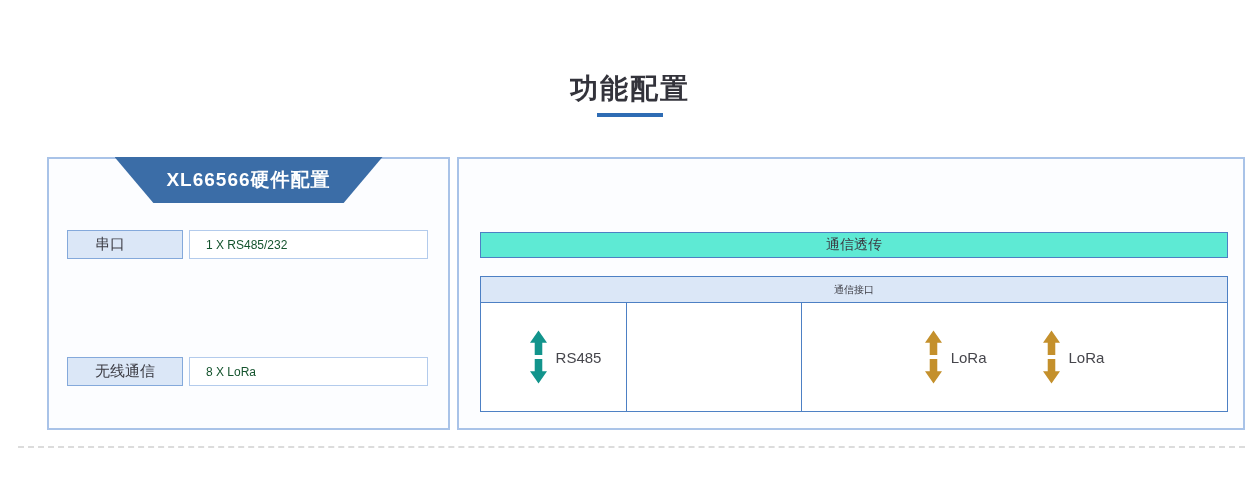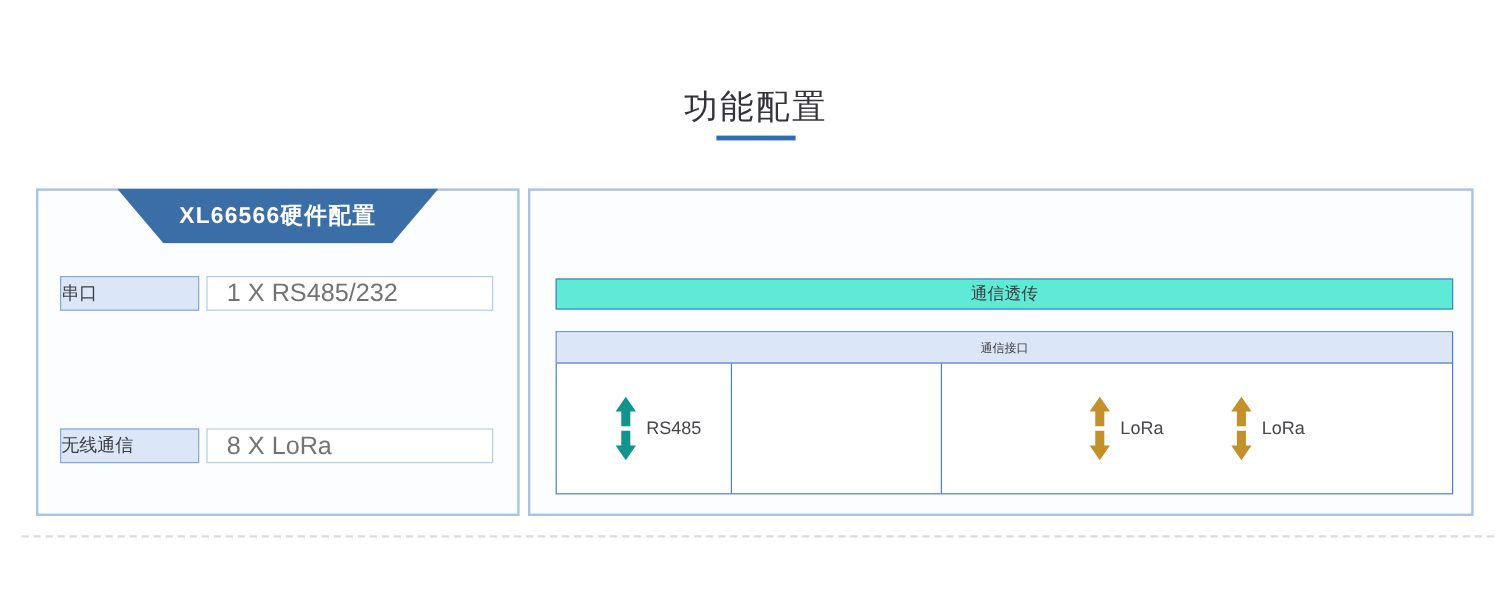--- a/index.html
+++ b/index.html
@@ -3,53 +3,53 @@
 <meta charset="utf-8">
 <style>
   html,body{margin:0;padding:0;background:#ffffff;}
   #stage{
     position:relative;width:1260px;height:493px;background:#ffffff;
     font-family:"Liberation Sans","DejaVu Sans",sans-serif;overflow:hidden;
   }
   
   .page-title{
     position:absolute;top:70px;left:0;width:100%;text-align:center;
-    font-size:28px;font-weight:normal;color:#33333b;letter-spacing:2px;
+    font-size:28px;font-weight:bold;color:#33333b;letter-spacing:2px;
   }
   .title-underline{
     position:absolute;top:113px;left:597px;width:66px;height:4px;background:#2e6cb4;
   }
   
   .panel{
     position:absolute;top:157px;height:273px;border:2px solid #a9c3e8;
-    background:#fcfdff;box-sizing:border-box;
+    background:#fcfdff;box-sizing:border-box;margin-left:17px;
   }
   .panel-left{left:30px;width:403px;}
   .panel-right{left:440px;width:788px;}
   .panel-header{
     position:absolute;top:-2px;left:50%;transform:translateX(-50%);
     width:268px;height:46px;background:#3b6da7;
     clip-path:polygon(0 0,100% 0,85.5% 100%,14.5% 100%);
     color:#ffffff;font-size:19px;font-weight:bold;letter-spacing:1px;
     display:flex;align-items:center;justify-content:center;
   }
   
   .config-row{position:absolute;left:0;width:100%;height:29px;}
   .row-1{top:71px;} .row-2{top:136px;} .row-3{top:198px;}
   .config-row-label{
     position:absolute;left:18px;width:116px;height:29px;box-sizing:border-box;
     background:#dbe7f7;border:1px solid #84a9db;
-    display:flex;align-items:center;
+    display:flex;align-items:center;padding-left:27px;
     font-size:15px;color:#3c3c44;
   }
   .config-row-value{
     position:absolute;left:140px;width:239px;height:29px;box-sizing:border-box;
     background:#ffffff;border:1px solid #b3cbec;
     display:flex;align-items:center;padding-left:16px;
-    font-size:21px;color:#737373;
+    font-size:12px;color:#14532d;
   }
   
   .passthrough-bar{
     position:absolute;left:21px;top:73px;width:748px;height:26px;box-sizing:border-box;
     background:#5eead4;border:1px solid #4d80c4;
     display:flex;align-items:center;justify-content:center;
     font-size:14px;color:#3c3c44;
   }
   .interface-table{
     position:absolute;left:21px;top:117px;width:748px;height:136px;box-sizing:border-box;

